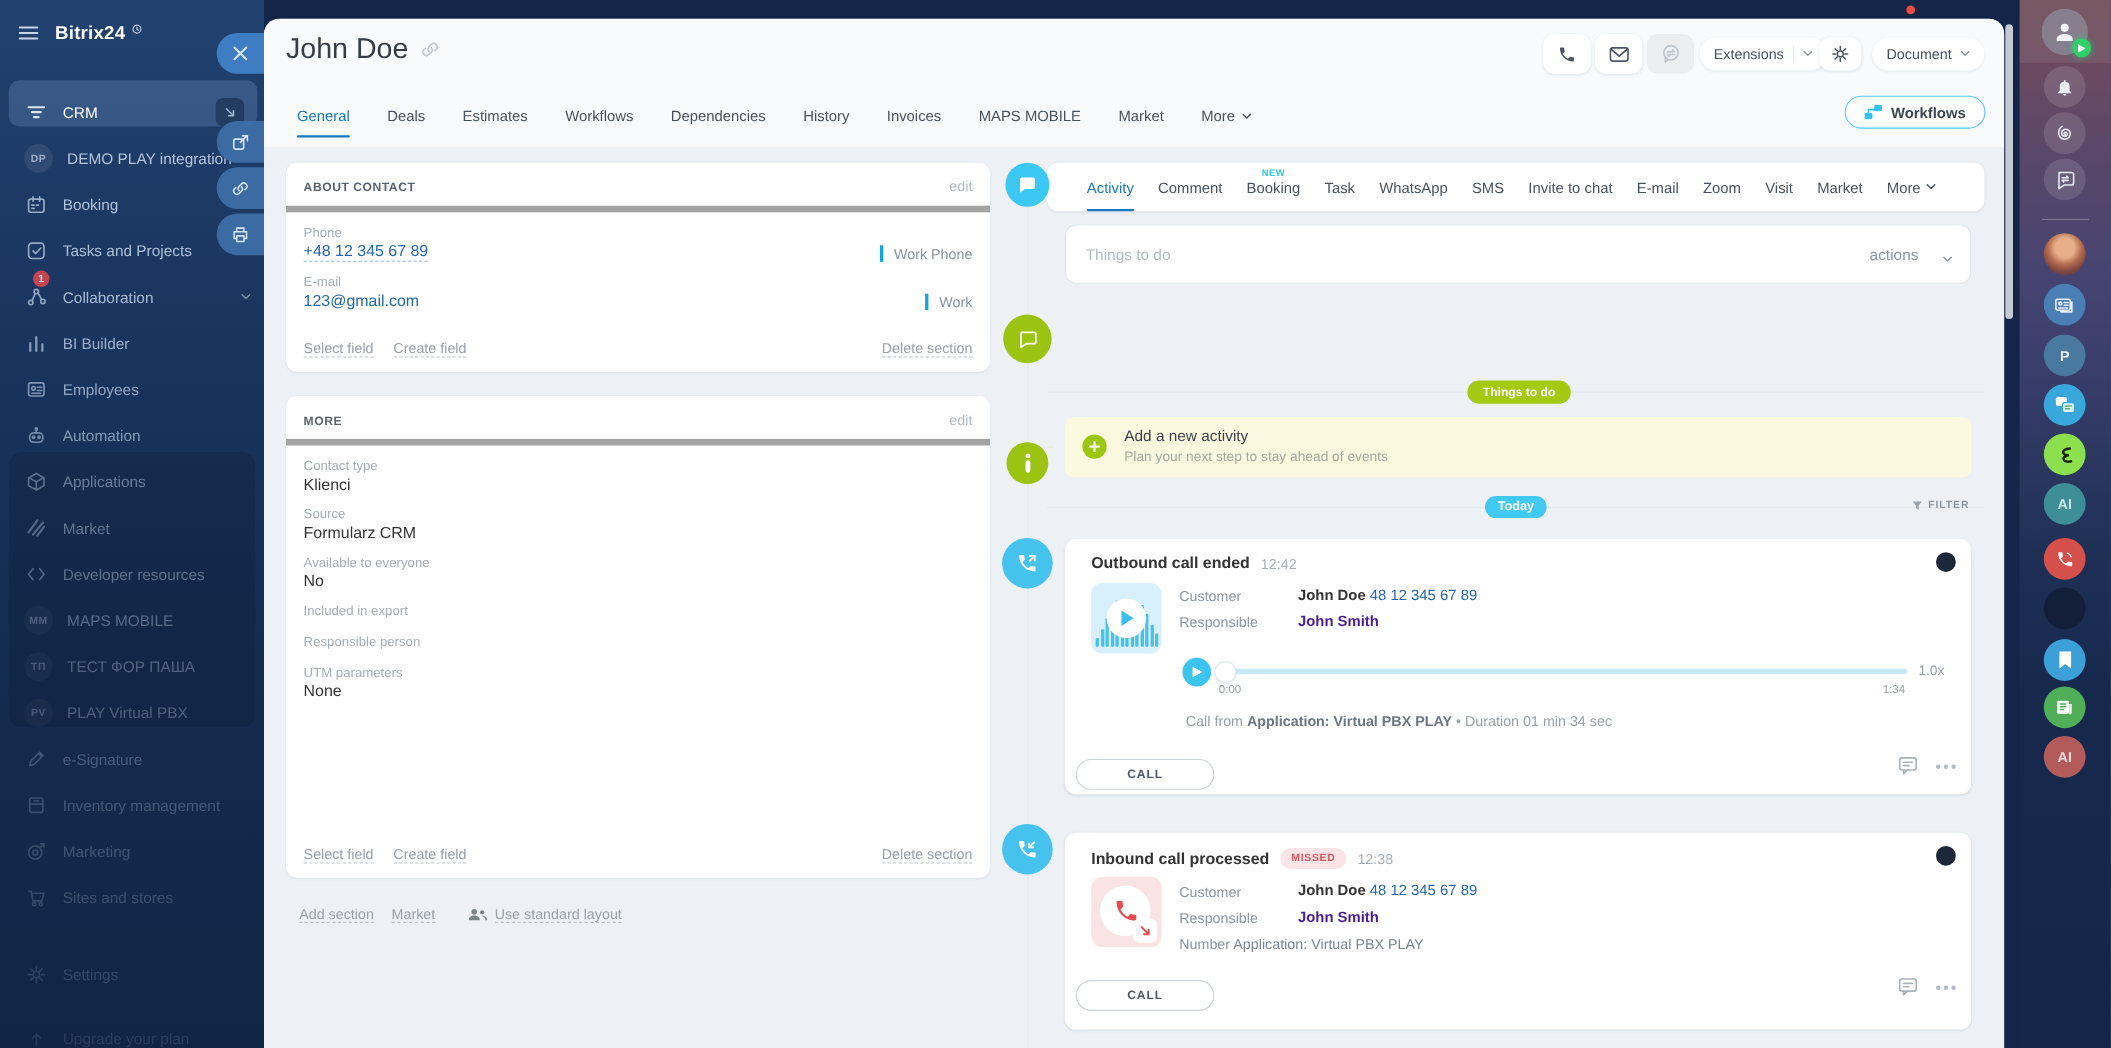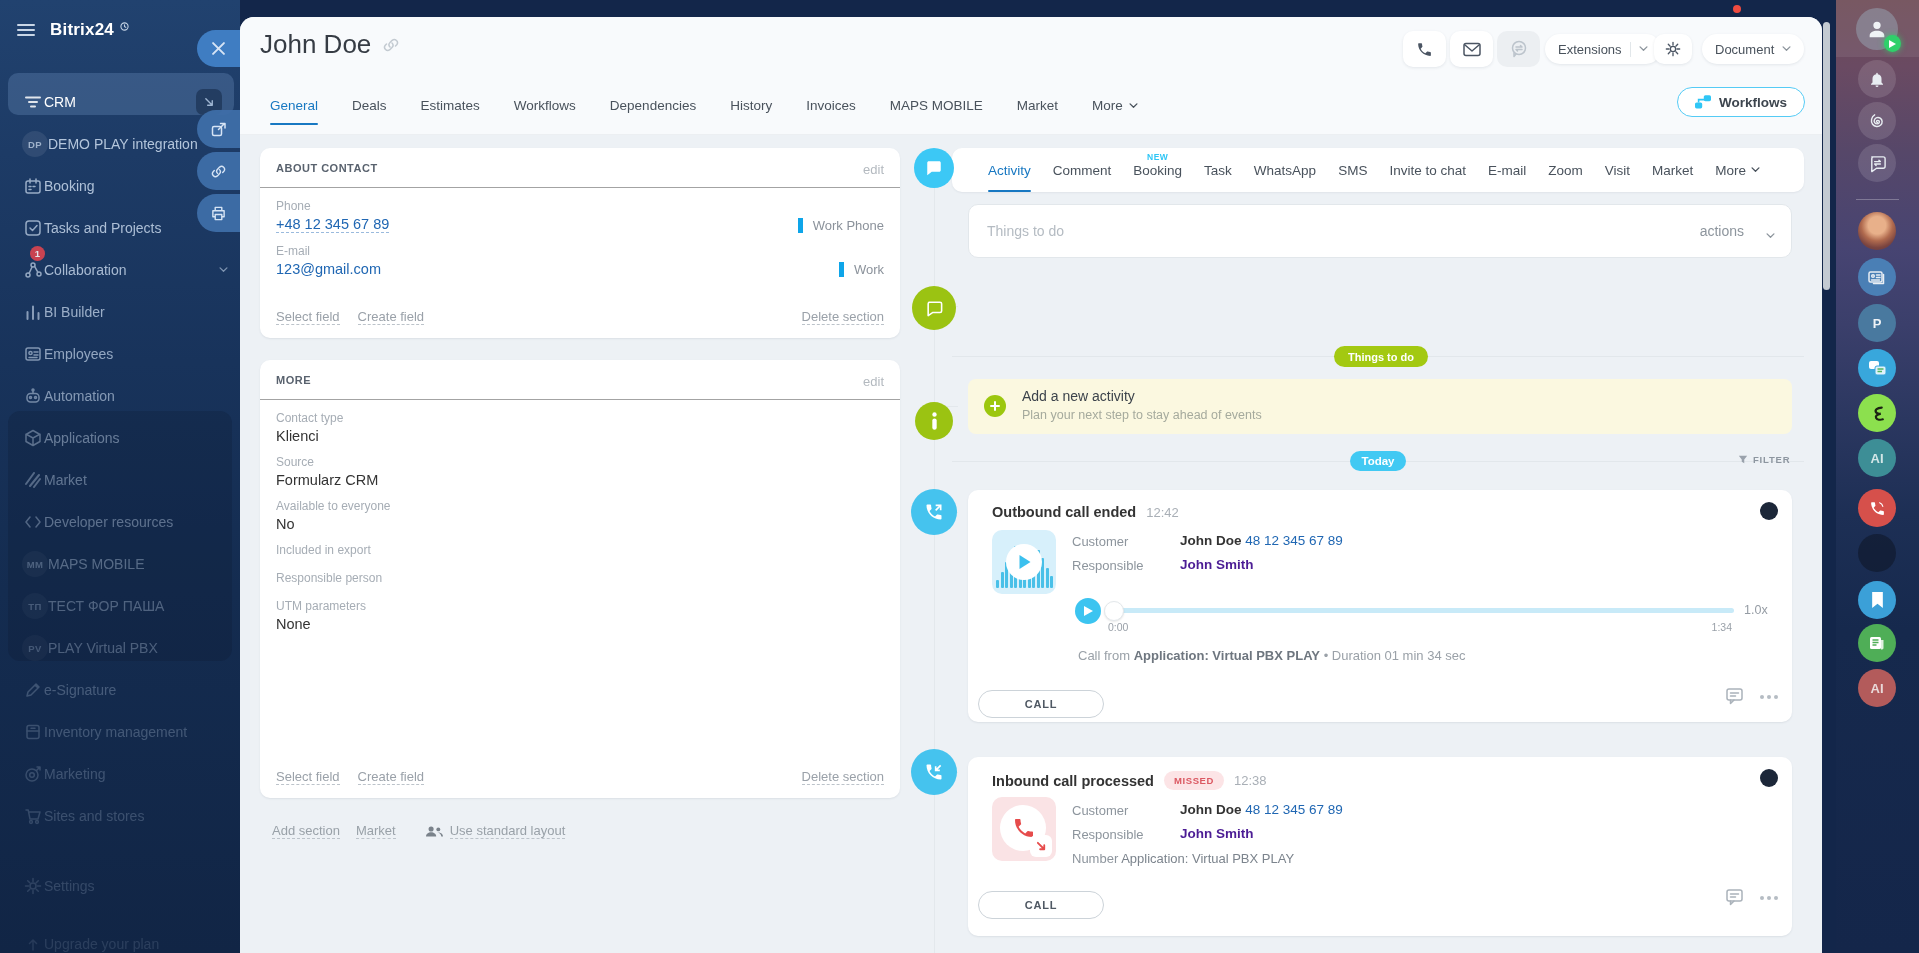--- a/index.html
+++ b/index.html
@@ -7,21 +7,21 @@
 .app{position:relative;width:1919px;height:953px;background:#13264a;overflow:hidden}
 svg{display:block}
 .sv{fill:none;stroke:currentColor;stroke-width:1.5;stroke-linecap:round;stroke-linejoin:round}
 
 .sidebar{position:absolute;left:0;top:0;width:240px;height:953px;
  background:linear-gradient(180deg,#21426f 0%,#1d3b66 16%,#18335b 38%,#142c50 62%,#112545 100%)}
 .brand{display:flex;align-items:center;gap:15px;padding:20px 0 0 17px;color:#fff}
 .brand .bname{font-size:17px;font-weight:bold;letter-spacing:.2px}
 .brand .bclock{margin-left:-9px;margin-top:-8px;color:#c3d2e4}
 .menu{position:absolute;top:73px;left:0;right:0}
-.sitem{height:42px;display:flex;align-items:center;padding:16px 12px 0 22px;color:#bccde2;font-size:14px;position:relative;cursor:pointer;white-space:nowrap}
+.sitem{height:42px;display:flex;align-items:center;gap:13px;padding:16px 12px 0 22px;color:#bccde2;font-size:14px;position:relative;cursor:pointer;white-space:nowrap}
 .sitem.active{background:rgba(122,158,204,.28);border-radius:10px;margin:0 6px 0 8px;padding-left:14px;color:#fff}
 .sicon{width:22px;flex:none;display:flex;justify-content:center;opacity:.85}
 .sbadge{width:26px;height:26px;flex:none;border-radius:50%;background:rgba(255,255,255,.09);font-size:9.5px;font-weight:bold;color:#a6b8d0;display:flex;align-items:center;justify-content:center;letter-spacing:.4px}
 .scount{position:absolute;left:30px;top:5px;min-width:15px;height:15px;border-radius:8px;background:#e0454f;color:#fff;font-size:9.5px;font-weight:bold;display:flex;align-items:center;justify-content:center;padding:0 4px}
 .schev{margin-left:auto;opacity:.7}
 .srm{margin-left:auto;width:26px;height:26px;border-radius:7px;background:rgba(10,28,56,.45);display:flex;align-items:center;justify-content:center;color:#9fb6d2;cursor:pointer}
 .appgroup{position:absolute;left:8px;right:8px;top:411px;height:250px;background:rgba(9,20,40,.20);border-radius:12px}
 
 .fbtn{position:absolute;width:43px;border-radius:20px 0 0 20px;display:flex;align-items:center;justify-content:center;color:#d6e4f5;cursor:pointer;z-index:5}
 
@@ -32,29 +32,29 @@
 .htab{padding-bottom:12px;position:relative;cursor:pointer;display:flex;align-items:center;gap:6px}
 .htab.active{color:#1878c2}
 .htab.active::after{content:"";position:absolute;left:0;right:0;bottom:0;height:2px;background:#1878c2;border-radius:2px}
 .hbtn{position:absolute;top:14px;width:43px;height:36px;background:#fff;border-radius:10px;box-shadow:0 1px 3px rgba(40,60,80,.1);display:flex;align-items:center;justify-content:center;cursor:pointer;color:#4b5563}
 .hbtn.dim{background:#eceff2;box-shadow:none;color:#bcc4cc}
 .hpill{position:absolute;top:17px;height:30px;background:#fff;border-radius:16px;box-shadow:0 1px 3px rgba(40,60,80,.1);display:flex;align-items:center;gap:8px;padding:0 13px;font-size:13px;color:#49525c;cursor:pointer}
 .hdiv{width:1px;height:15px;background:#e2e7ea}
 .wfbtn{position:absolute;left:1437px;top:70px;width:128px;height:30px;border:1px solid #55cbf5;border-radius:17px;background:#fff;display:flex;align-items:center;justify-content:center;gap:8px;font-size:13.5px;font-weight:bold;color:#3d454e;cursor:pointer}
 
 .card{position:absolute;background:#fff;border-radius:10px;box-shadow:0 1px 2px rgba(60,80,100,.1)}
-.chead{display:flex;justify-content:space-between;align-items:flex-start;padding:14px 16px 10px;border-bottom:1px solid #a3a3a3}
+.chead{display:flex;justify-content:space-between;align-items:flex-end;padding:14px 16px 10px;border-bottom:6px solid #a3a3a3}
 .ctitle{font-size:11px;font-weight:bold;color:#59626e;letter-spacing:.5px}
 .cedit{font-size:13px;color:#b3b9bf;cursor:pointer}
 .fld{padding:11px 16px 0}
 .flabel{font-size:12px;color:#a6adb5;margin-bottom:3px}
 .fval{font-size:14.5px;color:#333}
 .fval.link{color:#2067b3;cursor:pointer}
 .frow{display:flex;justify-content:space-between;align-items:flex-end}
-.ftag{font-size:13px;color:#8b929b;border-left:5px solid #0ea5e9;padding-left:10px;line-height:15px}
+.ftag{font-size:13px;color:#8b929b;border-left:3px solid #0ea5e9;padding-left:10px;line-height:15px}
 .clinks{position:absolute;left:16px;right:16px;bottom:13px;display:flex;gap:18px;font-size:13px;color:#9aa1a9}
 .dashed{border-bottom:1px dashed #bcc3ca;cursor:pointer}
 .del{margin-left:auto}
 .respbox{margin:6px 16px 0;height:50px;border:1px solid #e9edf1;border-radius:8px;display:flex;align-items:center;gap:12px;padding:0 14px}
 .avat{width:28px;height:28px;border-radius:50%;background:#8ce04e;display:flex;align-items:center;justify-content:center;flex:none;color:#1c2413}
 .flinks{position:absolute;left:32px;top:806px;display:flex;gap:16px;align-items:center;font-size:13px;color:#99a1a8}
 
 .rail{position:absolute;left:694px;top:134px;bottom:0;width:1px;background:#e3e8ec}
 .conn{position:absolute;left:694px;width:24px;height:1px;background:#e3e8ec}
 .rico{position:absolute;left:694px;transform:translateX(-50%);border-radius:50%;display:flex;align-items:center;justify-content:center;color:#fff;z-index:2}

